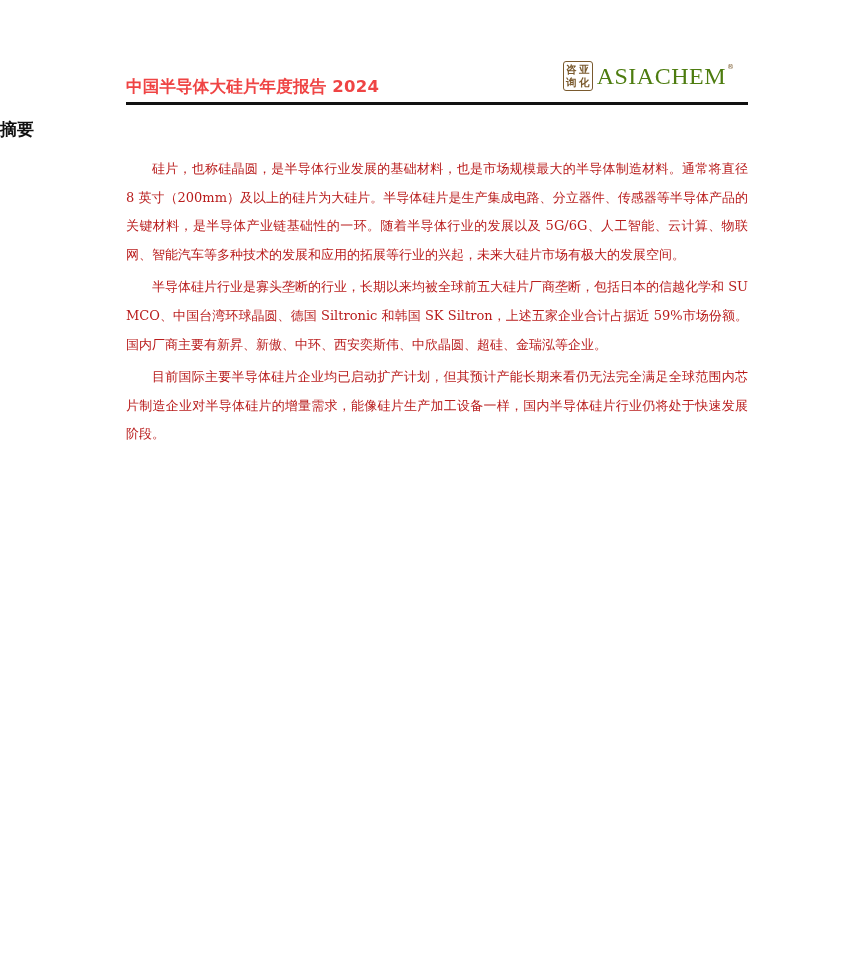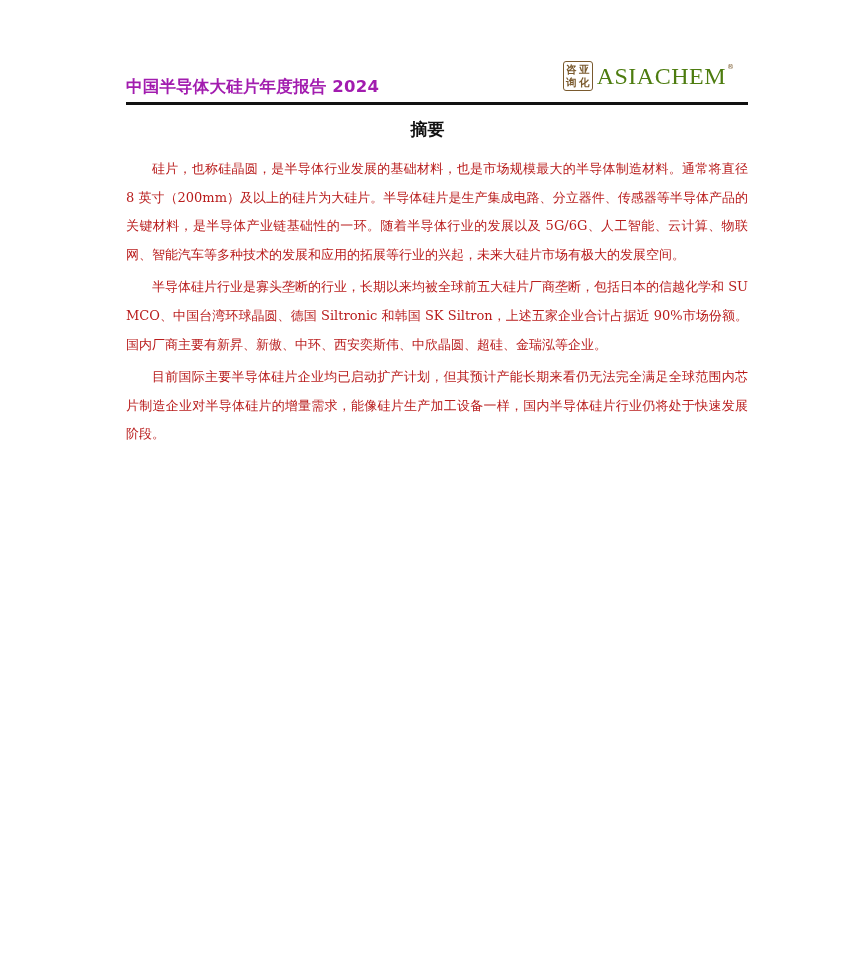--- a/index.html
+++ b/index.html
@@ -30,21 +30,21 @@
       height: 44px;
     }
     .header-title {
       position: absolute;
       left: 0;
       bottom: 4px;
       font-family: "DejaVu Sans", "Liberation Sans", sans-serif;
       font-weight: bold;
       font-size: 16.5px;
       letter-spacing: 0.2px;
-      color: #a21caf;
+      color: #ef4444;
       white-space: nowrap;
     }
     .logo {
       position: absolute;
       right: 14px;
       top: 2px;
       height: 32px;
       display: flex;
       align-items: center;
     }
@@ -89,21 +89,20 @@
       top: 102px;
       width: 622px;
       height: 2.5px;
       background: #111111;
     }
     .section-title {
       position: absolute;
       left: 0;
       width: 855px;
       top: 118px;
-      text-align: center;
       font-family: "DejaVu Sans", "Liberation Sans", sans-serif;
       font-weight: bold;
       font-size: 17px;
       color: #111111;
     }
     .content {
       position: absolute;
       left: 126px;
       top: 155px;
       width: 622px;
@@ -138,17 +137,17 @@
       <span class="logo-reg">®</span>
     </div>
   </div>
 
   <div class="header-rule"></div>
 
   <div class="section-title">摘要</div>
 
   <div class="content">
     <p class="para">硅片，也称硅晶圆，是半导体行业发展的基础材料，也是市场规模最大的半导体制造材料。通常将直径 8 英寸（200mm）及以上的硅片为大硅片。半导体硅片是生产集成电路、分立器件、传感器等半导体产品的关键材料，是半导体产业链基础性的一环。随着半导体行业的发展以及 5G/6G、人工智能、云计算、物联网、智能汽车等多种技术的发展和应用的拓展等行业的兴起，未来大硅片市场有极大的发展空间。</p>
-    <p class="para">半导体硅片行业是寡头垄断的行业，长期以来均被全球前五大硅片厂商垄断，包括日本的信越化学和 SUMCO、中国台湾环球晶圆、德国 Siltronic 和韩国 SK Siltron，上述五家企业合计占据近 90%市场份额。国内厂商主要有新昇、新傲、中环、西安奕斯伟、中欣晶圆、超硅、金瑞泓等企业。</p>
+    <p class="para">半导体硅片行业是寡头垄断的行业，长期以来均被全球前五大硅片厂商垄断，包括日本的信越化学和 SUMCO、中国台湾环球晶圆、德国 Siltronic 和韩国 SK Siltron，上述五家企业合计占据近 59%市场份额。国内厂商主要有新昇、新傲、中环、西安奕斯伟、中欣晶圆、超硅、金瑞泓等企业。</p>
     <p class="para">目前国际主要半导体硅片企业均已启动扩产计划，但其预计产能长期来看仍无法完全满足全球范围内芯片制造企业对半导体硅片的增量需求，能像硅片生产加工设备一样，国内半导体硅片行业仍将处于快速发展阶段。</p>
   </div>
 
 </div>
 
 </body></html>

